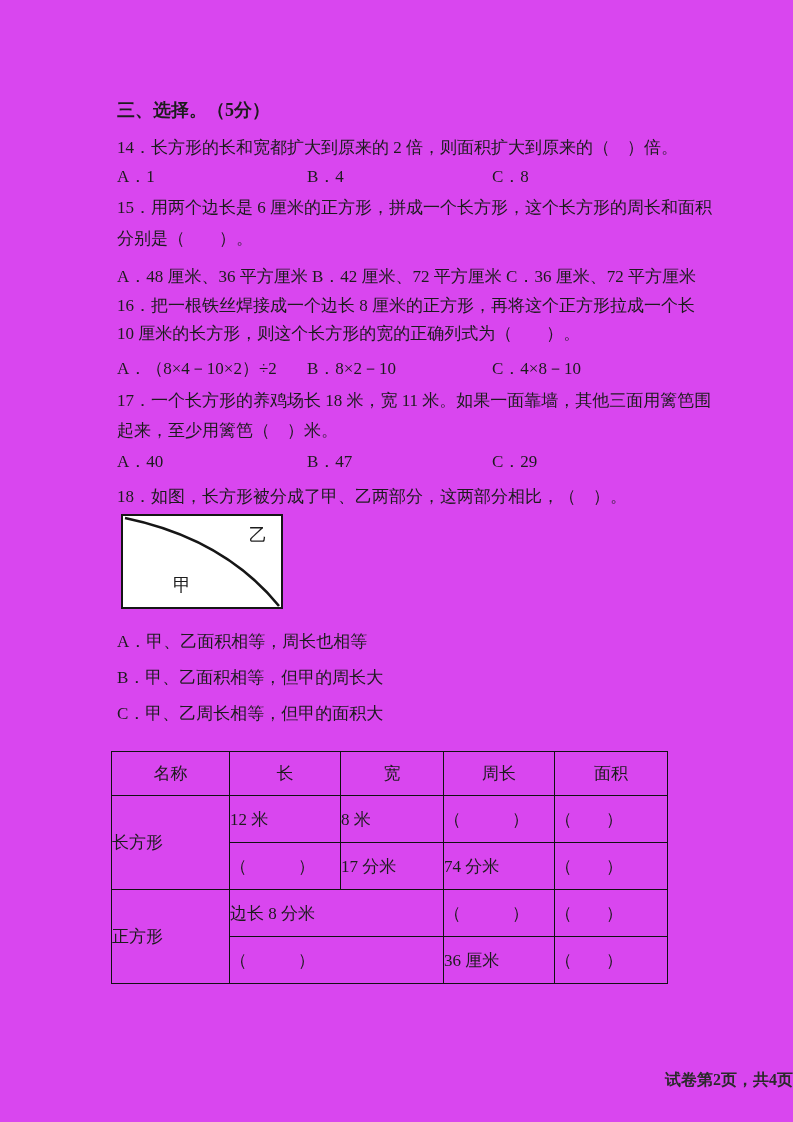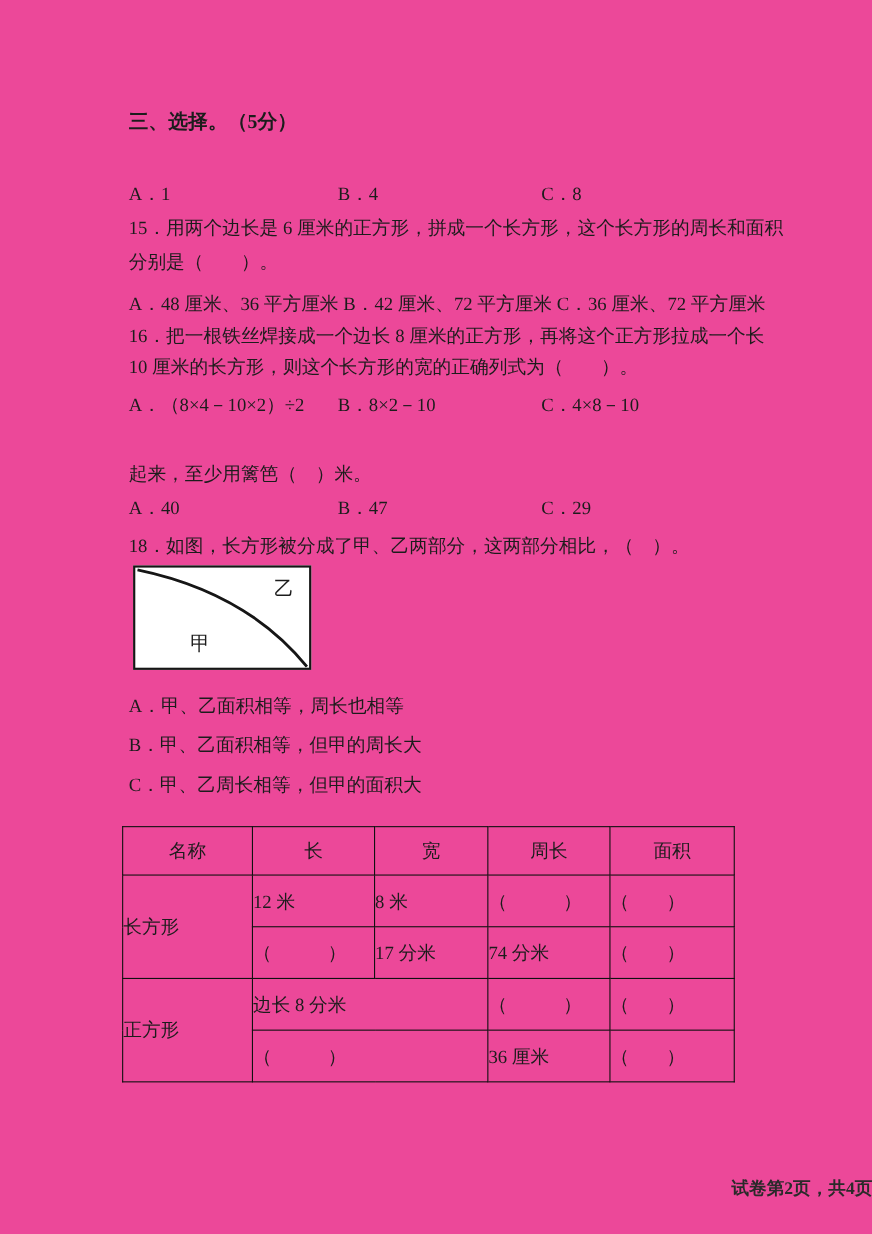--- a/index.html
+++ b/index.html
@@ -1,20 +1,20 @@
 <!DOCTYPE html>
 <html lang="zh"><head>
 <meta charset="utf-8">
 <style>
   html, body { margin: 0; padding: 0; background: #ffffff; }
   .page {
     position: relative;
     width: 793px;
     height: 1122px;
-    background: #ec4899;
+    background: #d946ef;
     color: #1c1c1c;
     font-family: "Liberation Serif", "DejaVu Serif", serif;
     font-size: 17px;
     overflow: hidden;
   }
   .line {
     position: absolute;
     left: 117px;
     width: 562px;
     height: 32px;
@@ -81,38 +81,40 @@
     font-weight: bold;
   }
 </style>
 </head>
 <body>
 
 <div class="page">
 
   <div class="line section-title" style="top:94px">三、选择。（5分）</div>
 
+  <div class="line" style="top:132px">14．长方形的长和宽都扩大到原来的 2 倍，则面积扩大到原来的（　）倍。</div>
   <div class="line opts" style="top:161px">
     <span class="opt-a">A．1</span>
     <span class="opt-b">B．4</span>
     <span class="opt-c">C．8</span>
   </div>
 
   <div class="line" style="top:192px">15．用两个边长是 6 厘米的正方形，拼成一个长方形，这个长方形的周长和面积</div>
   <div class="line" style="top:223px">分别是（　　）。</div>
   <div class="line" style="top:261px">A．48 厘米、36 平方厘米 B．42 厘米、72 平方厘米 C．36 厘米、72 平方厘米</div>
 
   <div class="line" style="top:290px">16．把一根铁丝焊接成一个边长 8 厘米的正方形，再将这个正方形拉成一个长</div>
   <div class="line" style="top:318px">10 厘米的长方形，则这个长方形的宽的正确列式为（　　）。</div>
   <div class="line opts" style="top:353px">
     <span class="opt-a">A．（8×4－10×2）÷2</span>
     <span class="opt-b">B．8×2－10</span>
     <span class="opt-c">C．4×8－10</span>
   </div>
 
+  <div class="line" style="top:385px">17．一个长方形的养鸡场长 18 米，宽 11 米。如果一面靠墙，其他三面用篱笆围</div>
   <div class="line" style="top:415px">起来，至少用篱笆（　）米。</div>
   <div class="line opts" style="top:446px">
     <span class="opt-a">A．40</span>
     <span class="opt-b">B．47</span>
     <span class="opt-c">C．29</span>
   </div>
 
   <div class="line" style="top:481px">18．如图，长方形被分成了甲、乙两部分，这两部分相比，（　）。</div>
 
   <div class="figure-box">

